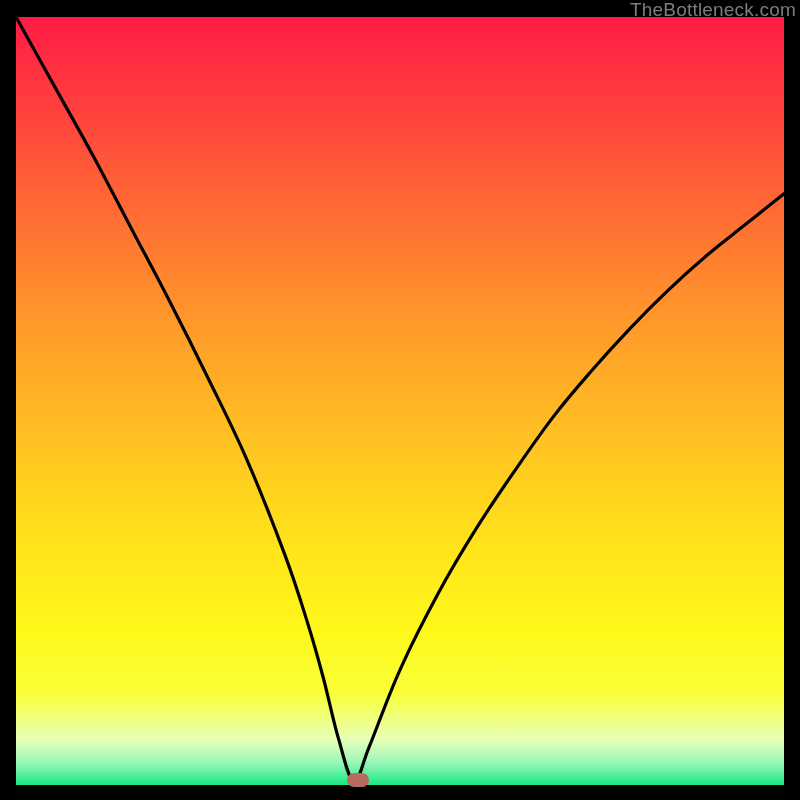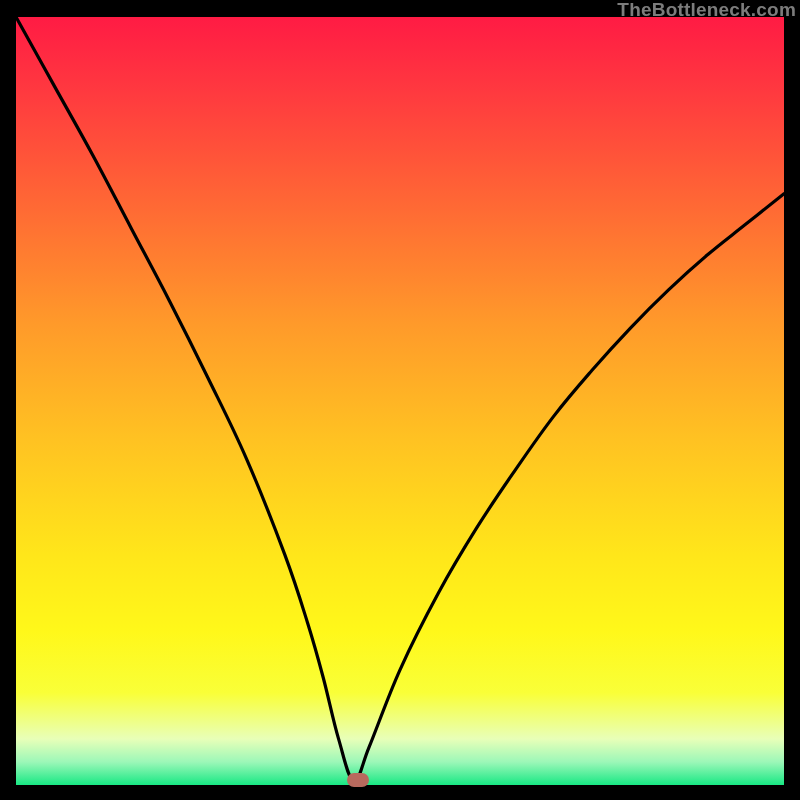--- a/index.html
+++ b/index.html
@@ -52,21 +52,21 @@
     height: 14px;
     border-radius: 7px;
     transform: translate(-50%, -50%);
   }
   .watermark {
     position: absolute;
     top: -1px;
     right: 4px;
     font-family: Arial, Helvetica, sans-serif;
     font-size: 19px;
-    font-weight: 700;
+    font-weight: 400;
     color: #7c7c7c;
     letter-spacing: 0.2px;
     user-select: none;
   }
 </style>
 </head>
 <body>
 
 <div class="watermark">TheBottleneck.com</div>
 

